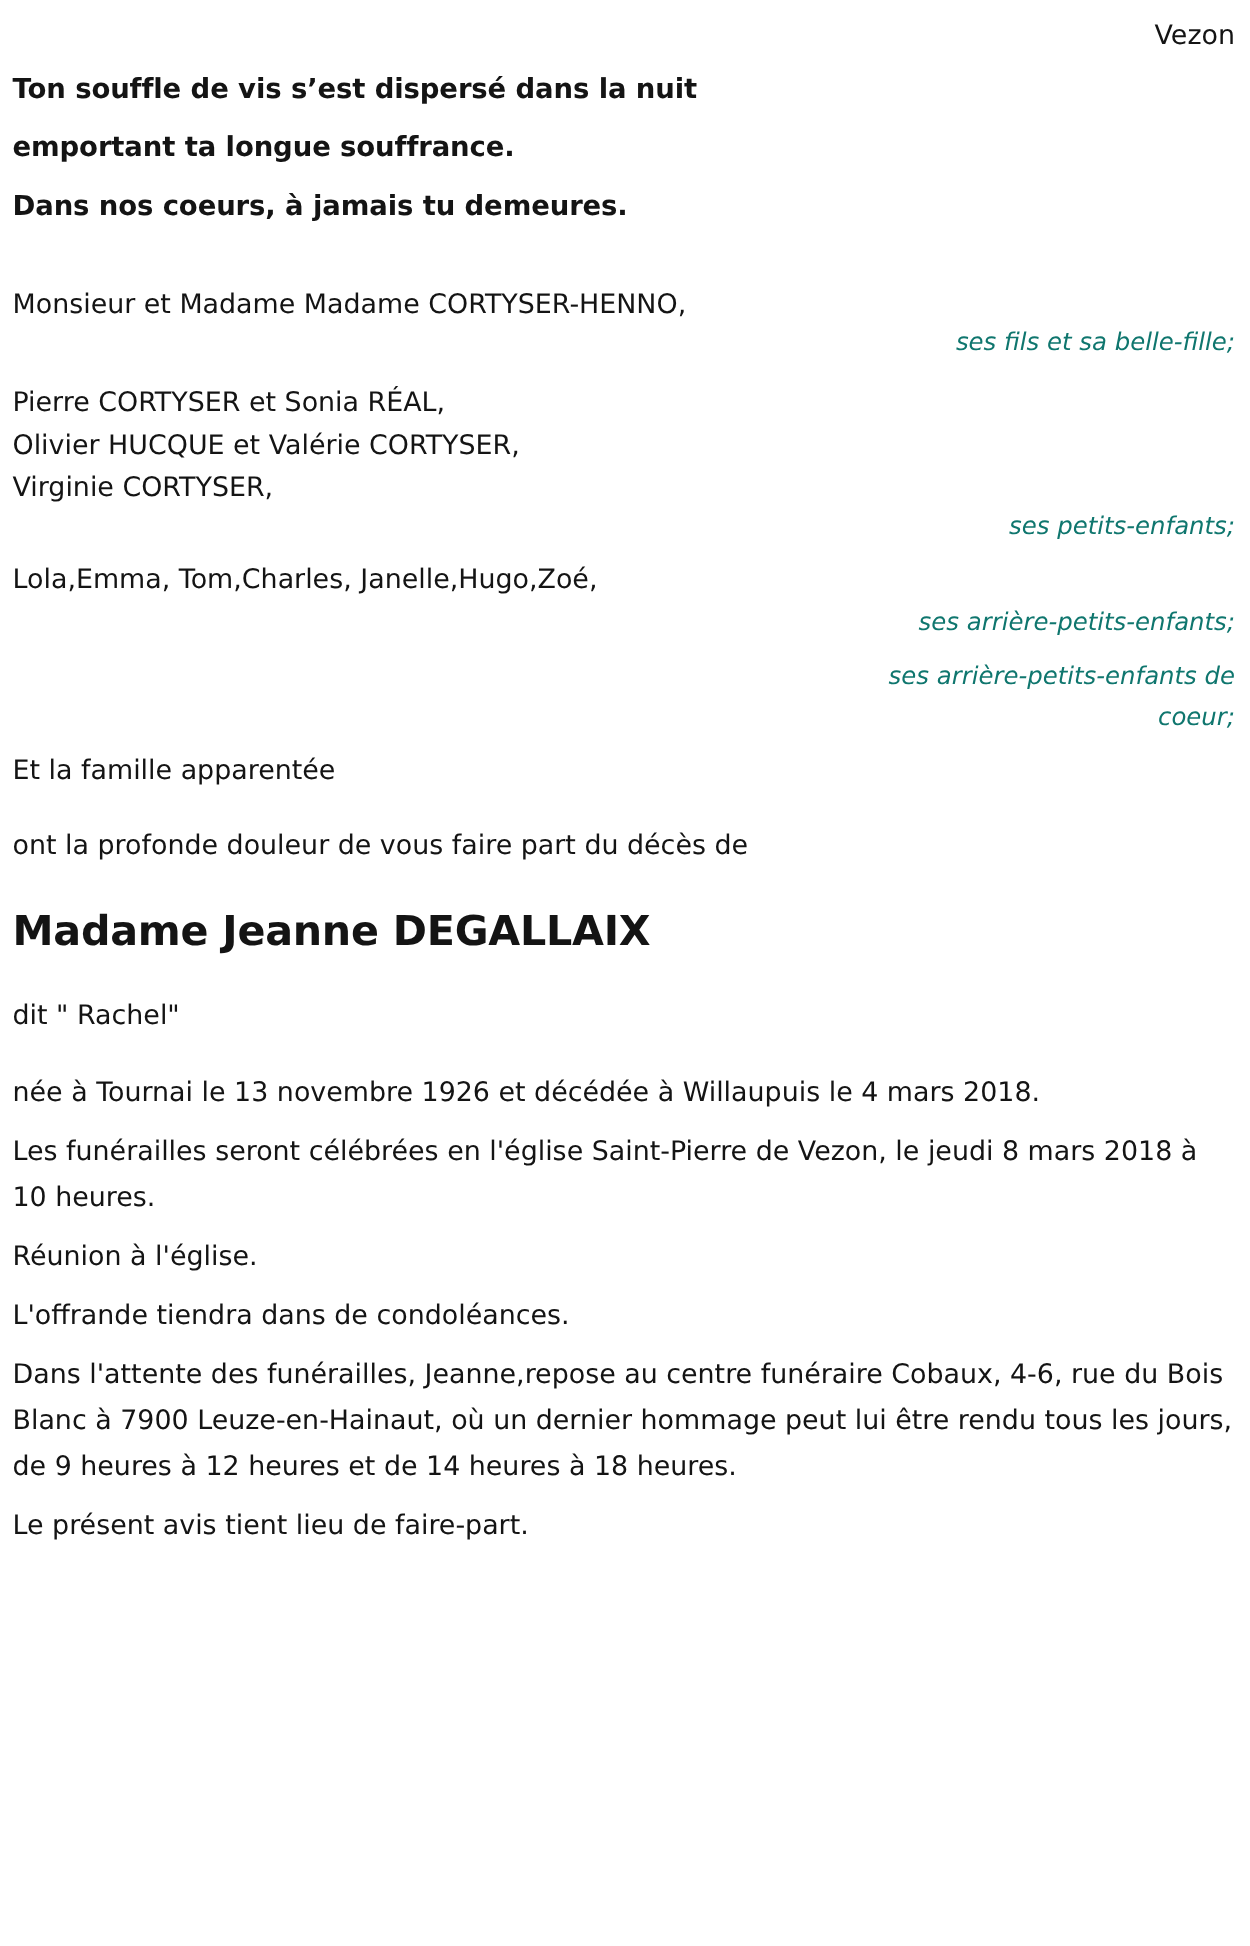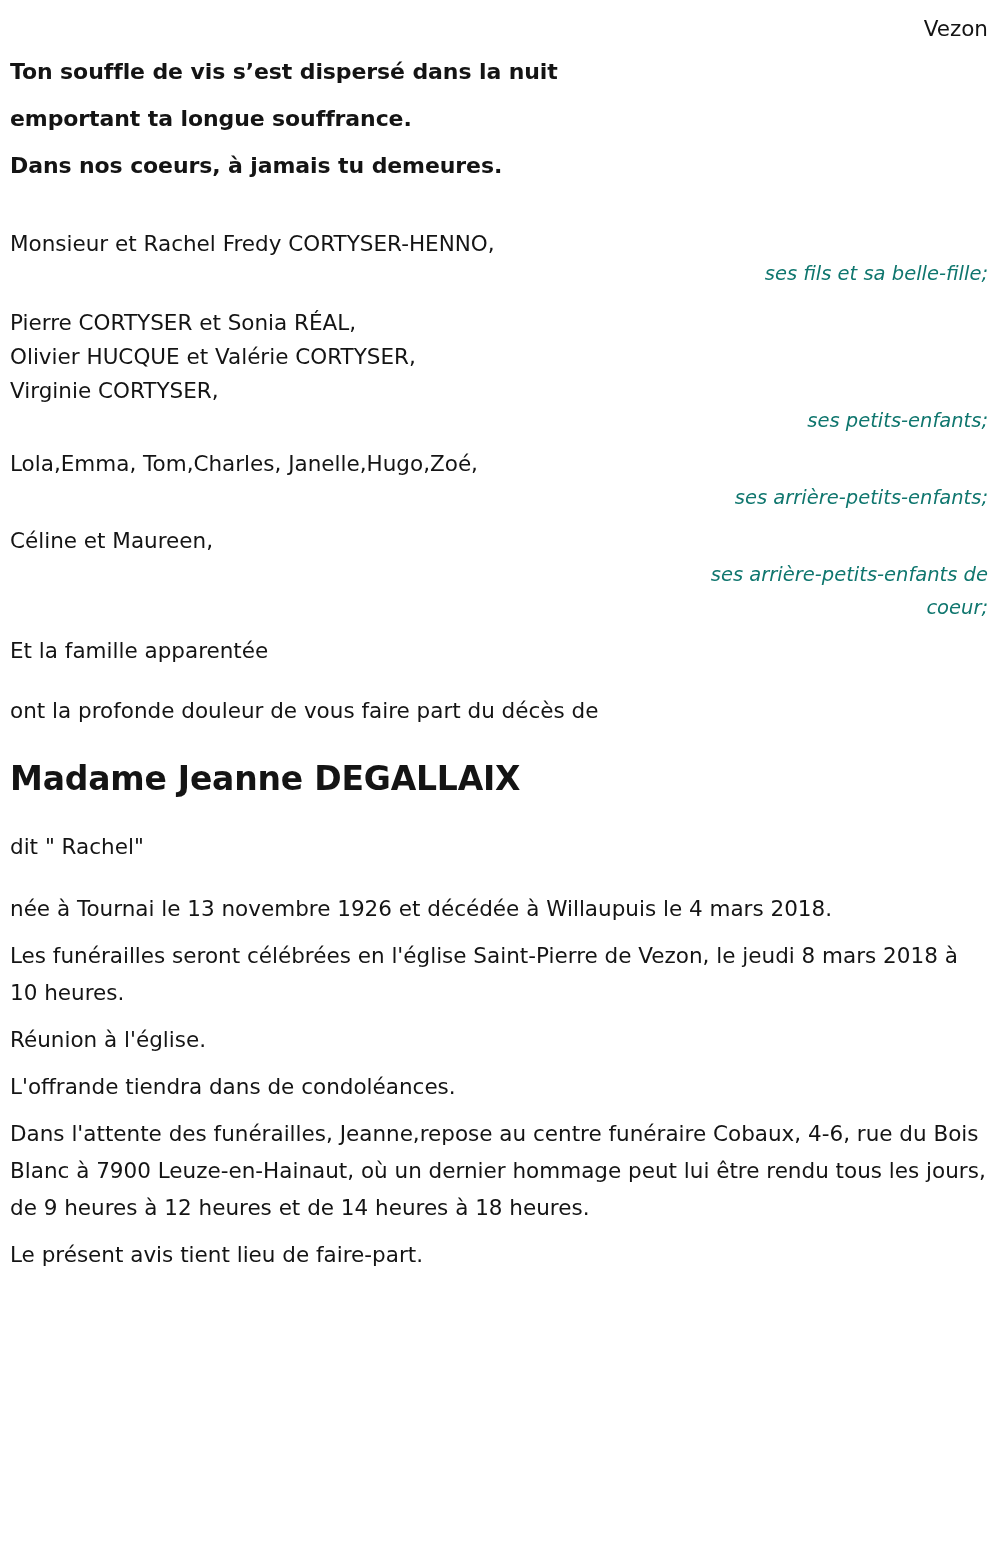--- a/index.html
+++ b/index.html
@@ -84,21 +84,21 @@
   <div class="location">Vezon</div>
 
   <div class="verse">Ton souffle de vis s’est dispersé dans la nuit</div>
   <div class="verse">emportant ta longue souffrance.</div>
   <div class="verse">Dans nos coeurs, à jamais tu demeures.</div>
 
   <div class="spacer-lg"></div>
 
   <div class="group">
     <div class="names">
-      <div>Monsieur et Rachel Fredy CORTYSER-HENNO,</div>
+      <div>Monsieur et Madame Madame CORTYSER-HENNO,</div>
     </div>
     <div class="relation rel-pull-up-2">ses fils et sa belle-fille;</div>
   </div>
 
   <div class="spacer-sm"></div>
 
   <div class="group">
     <div class="names">
       <div>Pierre CORTYSER et Sonia RÉAL,</div>
       <div>Olivier HUCQUE et Valérie CORTYSER,</div>
@@ -112,23 +112,20 @@
   <div class="group">
     <div class="names">
       <div>Lola,Emma, Tom,Charles, Janelle,Hugo,Zoé,</div>
     </div>
     <div class="relation">ses arrière-petits-enfants;</div>
   </div>
 
   <div class="spacer-xs"></div>
 
   <div class="group">
-    <div class="names">
-      <div>Céline et Maureen,</div>
-    </div>
     <div class="relation">ses arrière-petits-enfants de coeur;</div>
   </div>
 
   <div class="spacer-xs"></div>
 
   <div class="names">Et la famille apparentée</div>
 
   <div class="spacer-md"></div>
 
   <div class="announce">ont la profonde douleur de vous faire part du décès de</div>

